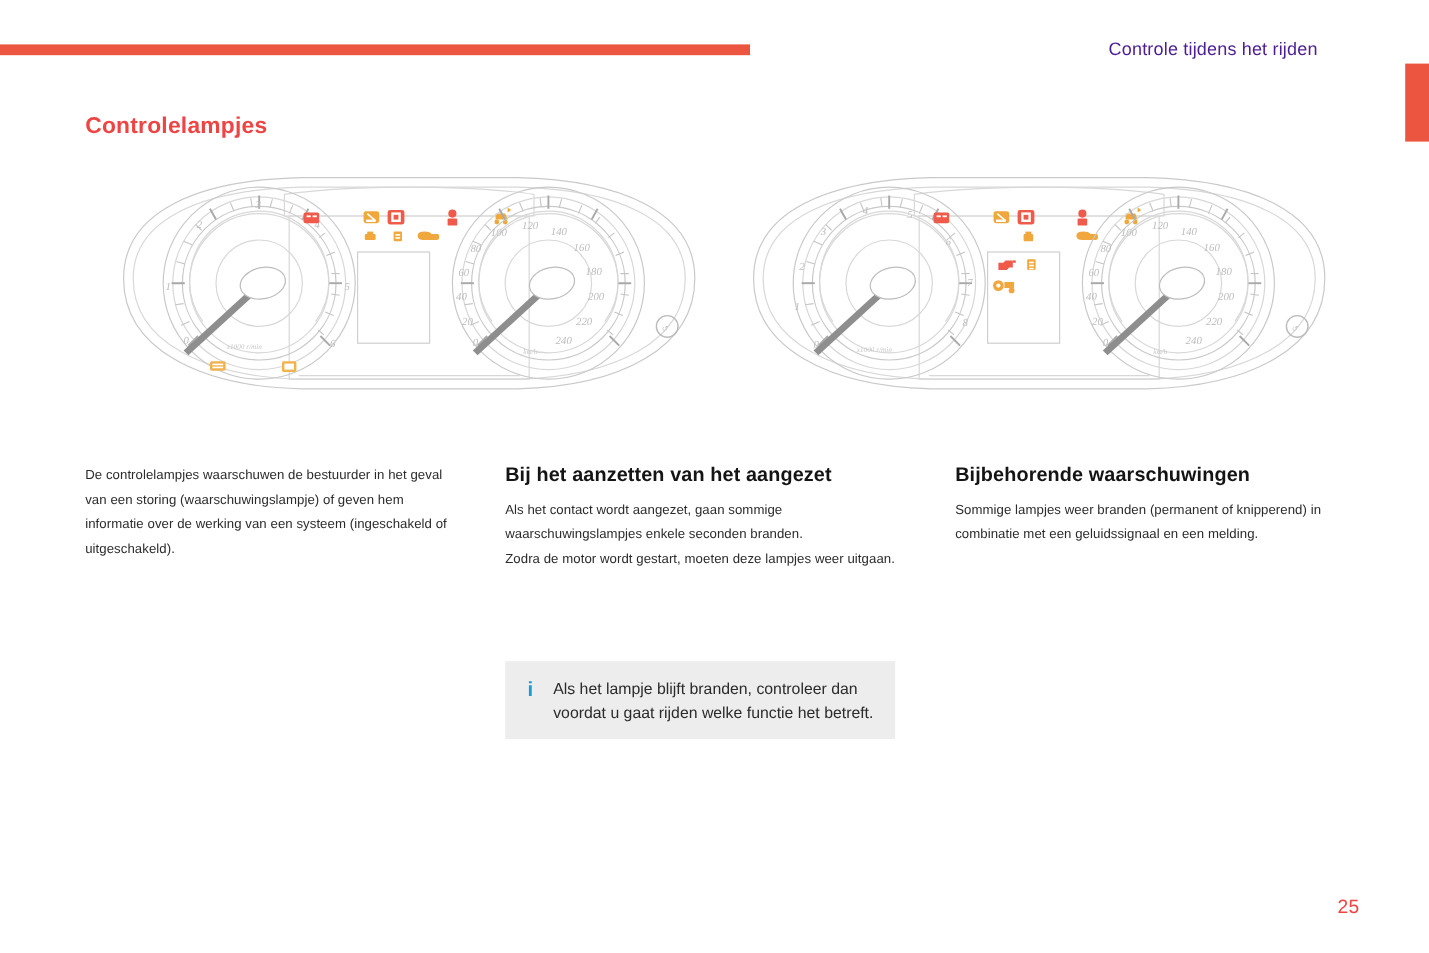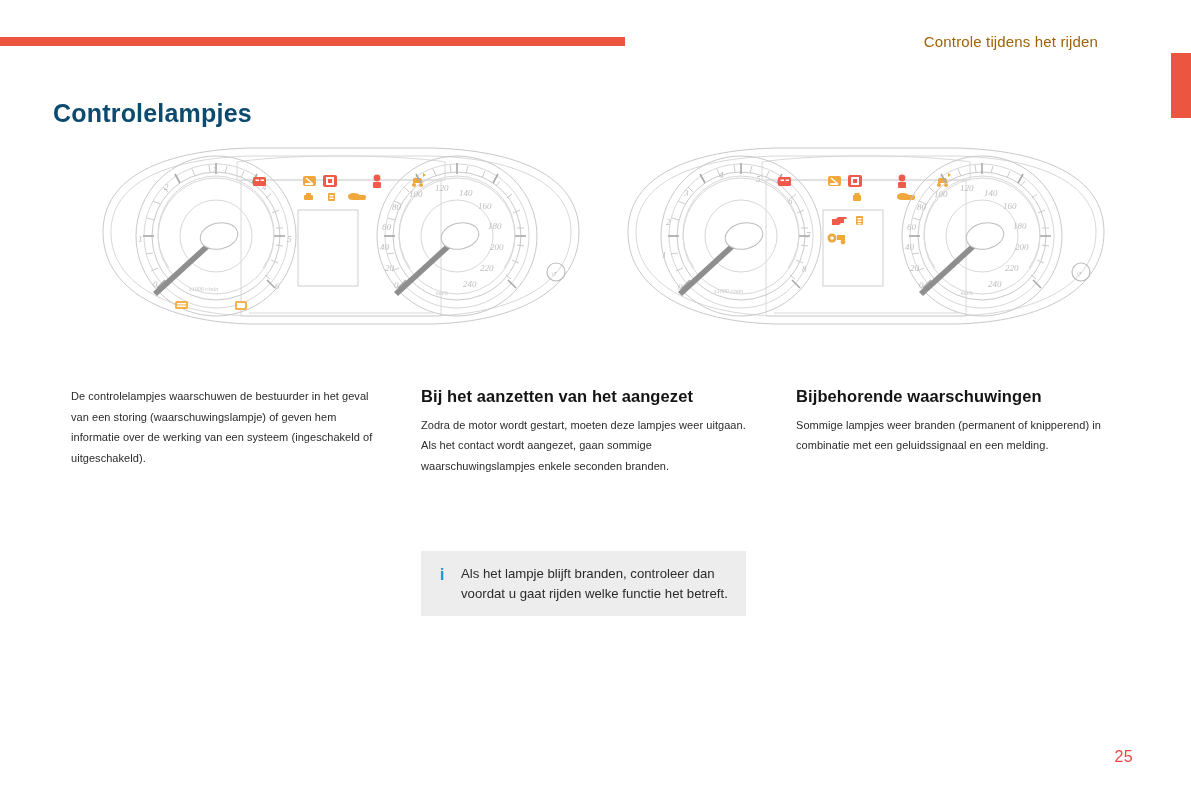--- a/index.html
+++ b/index.html
@@ -23,21 +23,21 @@
     top: 37px;
     width: 625px;
     height: 9px;
     background: #ec5640;
   }
   .running-head {
     position: absolute;
     right: 93px;
     top: 33px;
     font-size: 15px;
-    color: #a16207;
+    color: #4c1d95;
     letter-spacing: 0.15px;
     white-space: nowrap;
   }
   .chapter-tab {
     position: absolute;
     right: 0;
     top: 53px;
     width: 20px;
     height: 65px;
     background: #ec5640;
@@ -51,26 +51,26 @@
     height: 65px;
     line-height: 65px;
     text-align: center;
     font-size: 0;
     color: transparent;
   }
 
   
   .page-title {
     position: absolute;
-    left: 53px;
+    left: 71px;
     top: 82px;
-    font-size: 25px;
+    font-size: 19px;
     font-weight: bold;
     letter-spacing: 0.2px;
-    color: #0c4a6e;
+    color: #ef4444;
   }
 
   
   .illustration-band {
     position: absolute;
     left: 71px;
     top: 140px;
     width: 1029px;
     height: 205px;
   }
@@ -526,22 +526,22 @@
     </svg>
   </div>
 </div>
 
 <div class="col col-1">
   <p>De controlelampjes waarschuwen de bestuurder in het geval van een storing (waarschuwingslampje) of geven hem informatie over de werking van een systeem (ingeschakeld of uitgeschakeld).</p>
 </div>
 
 <div class="col col-2">
   <h2>Bij het aanzetten van het aangezet</h2>
+  <p>Als het contact wordt aangezet, gaan sommige waarschuwingslampjes enkele seconden branden.</p>
   <p>Zodra de motor wordt gestart, moeten deze lampjes weer uitgaan.</p>
-  <p>Als het contact wordt aangezet, gaan sommige waarschuwingslampjes enkele seconden branden.</p>
 </div>
 
 <div class="col col-3">
   <h2>Bijbehorende waarschuwingen</h2>
   <p>Sommige lampjes weer branden (permanent of knipperend) in combinatie met een geluidssignaal en een melding.</p>
 </div>
 
 <div class="info-box">
   <span class="info-icon">i</span>
   <p>Als het lampje blijft branden, controleer dan voordat u gaat rijden welke functie het betreft.</p>

